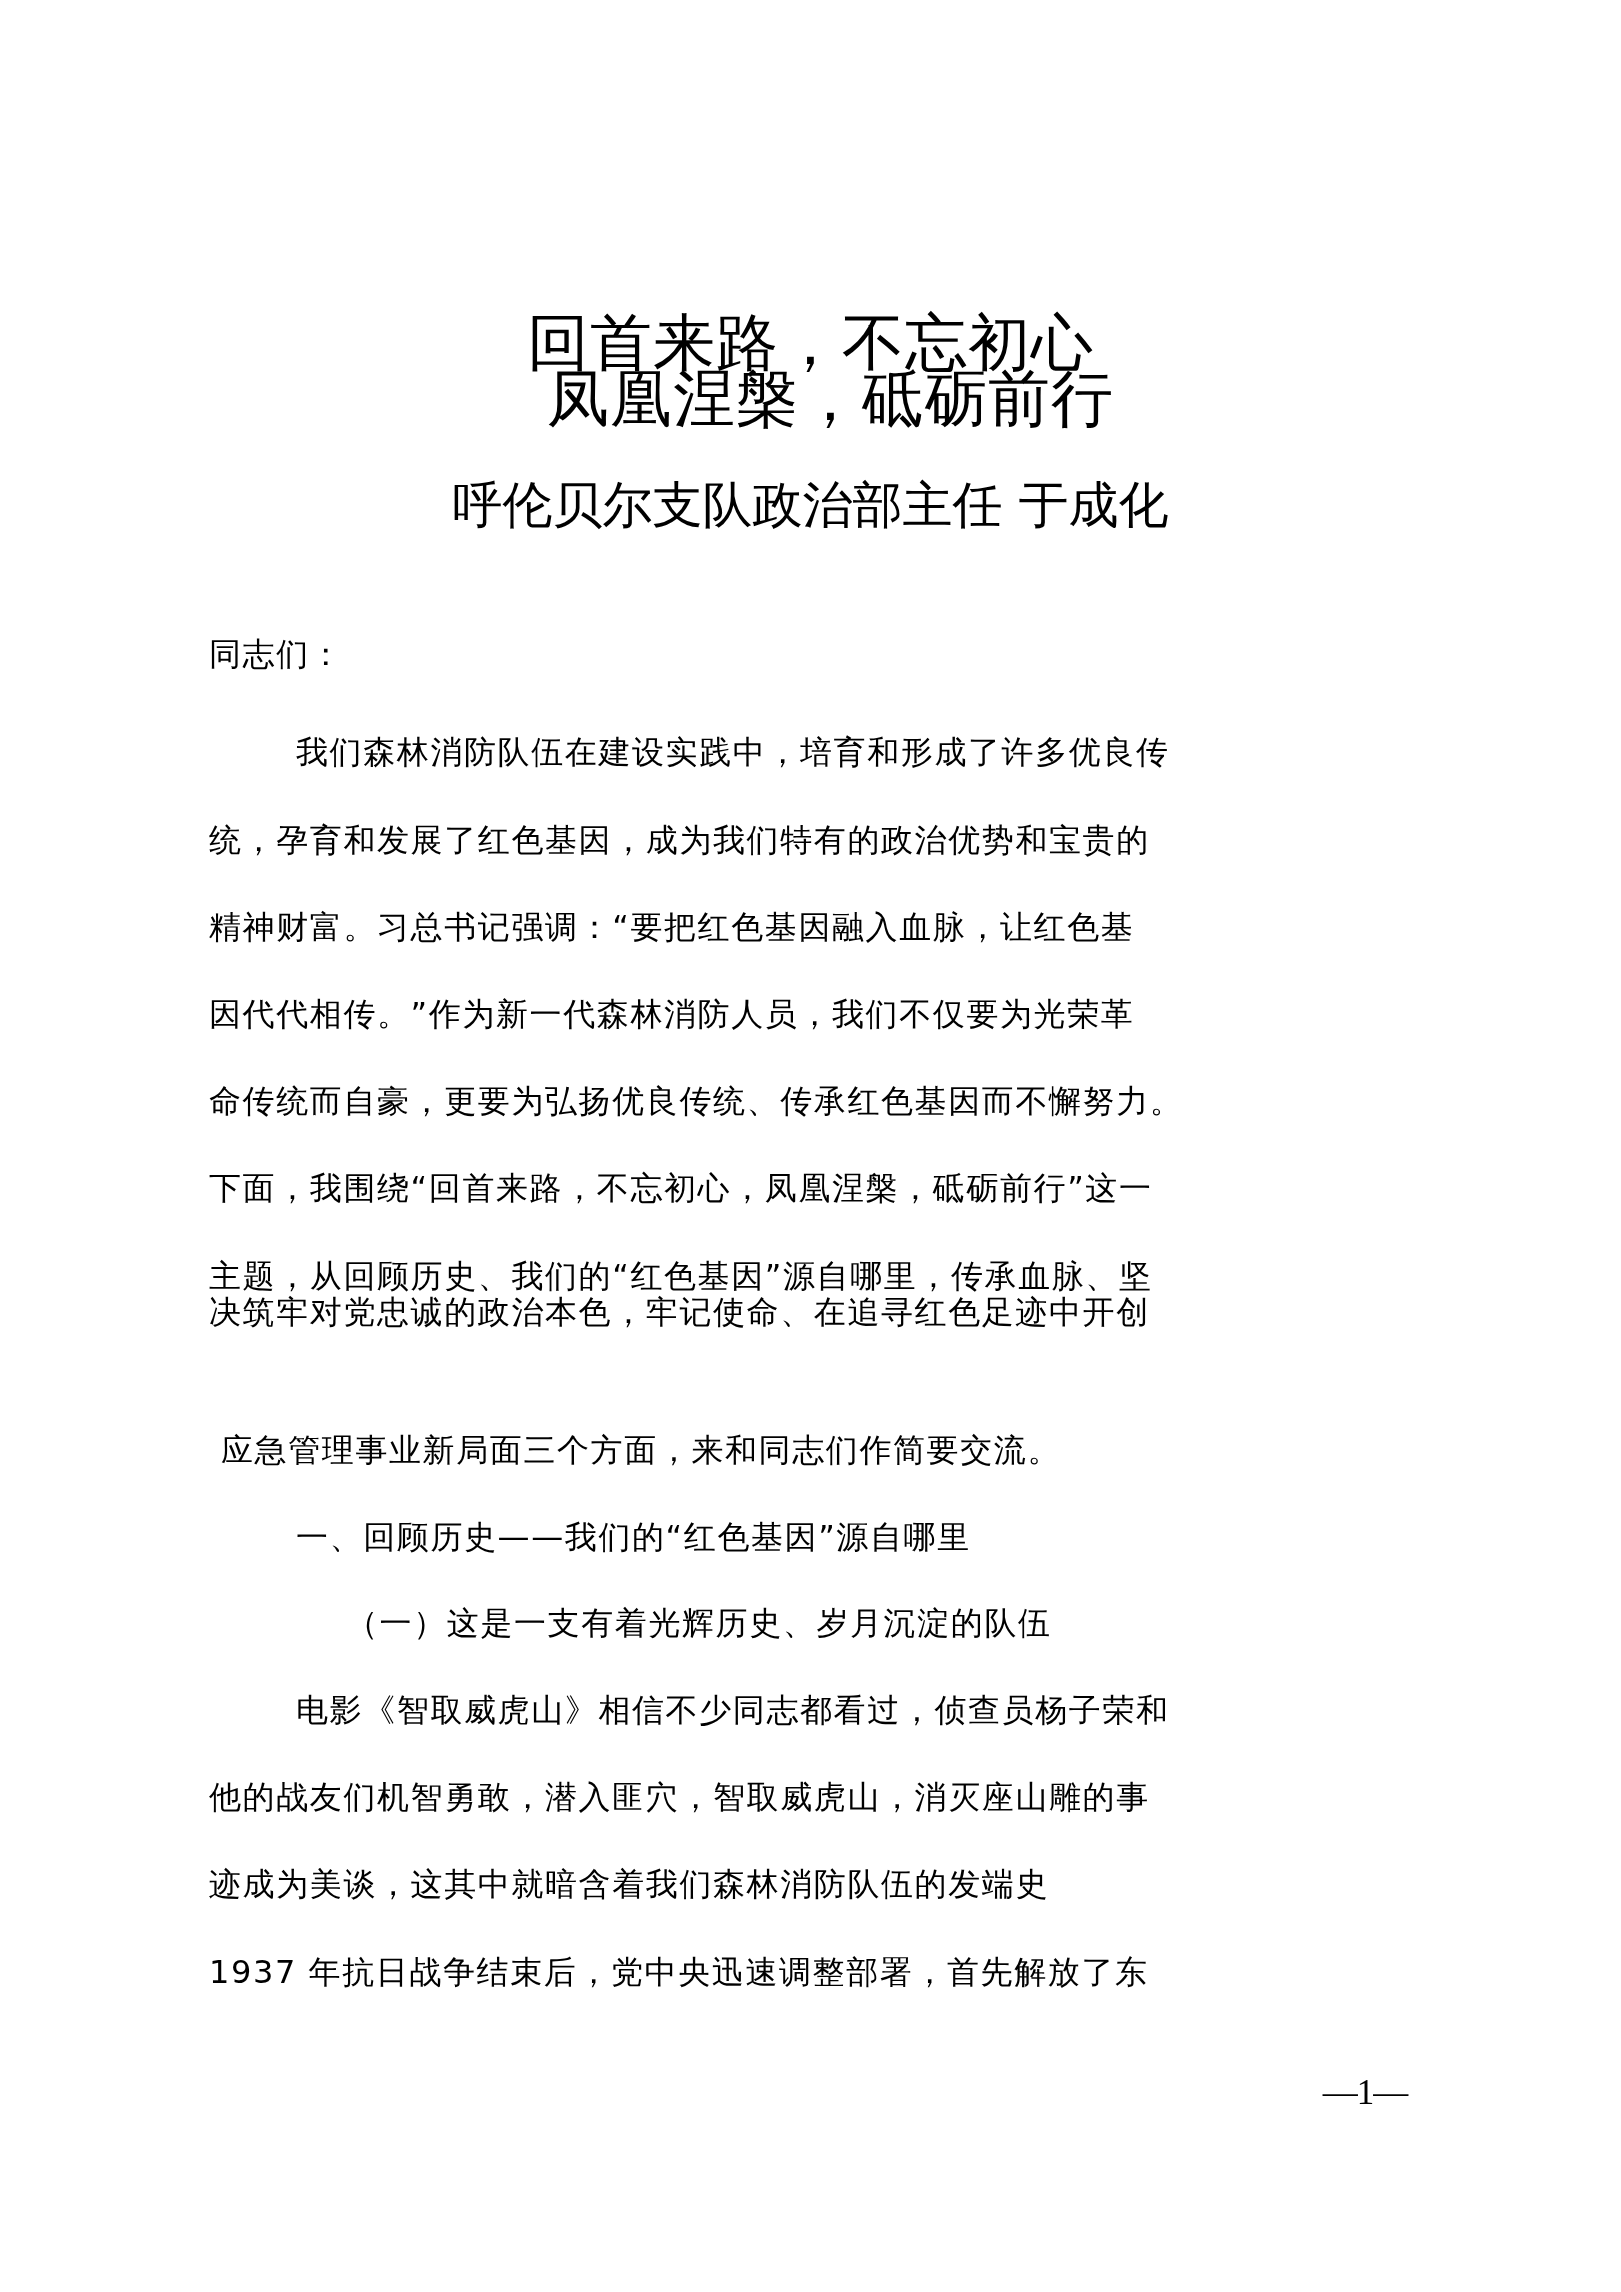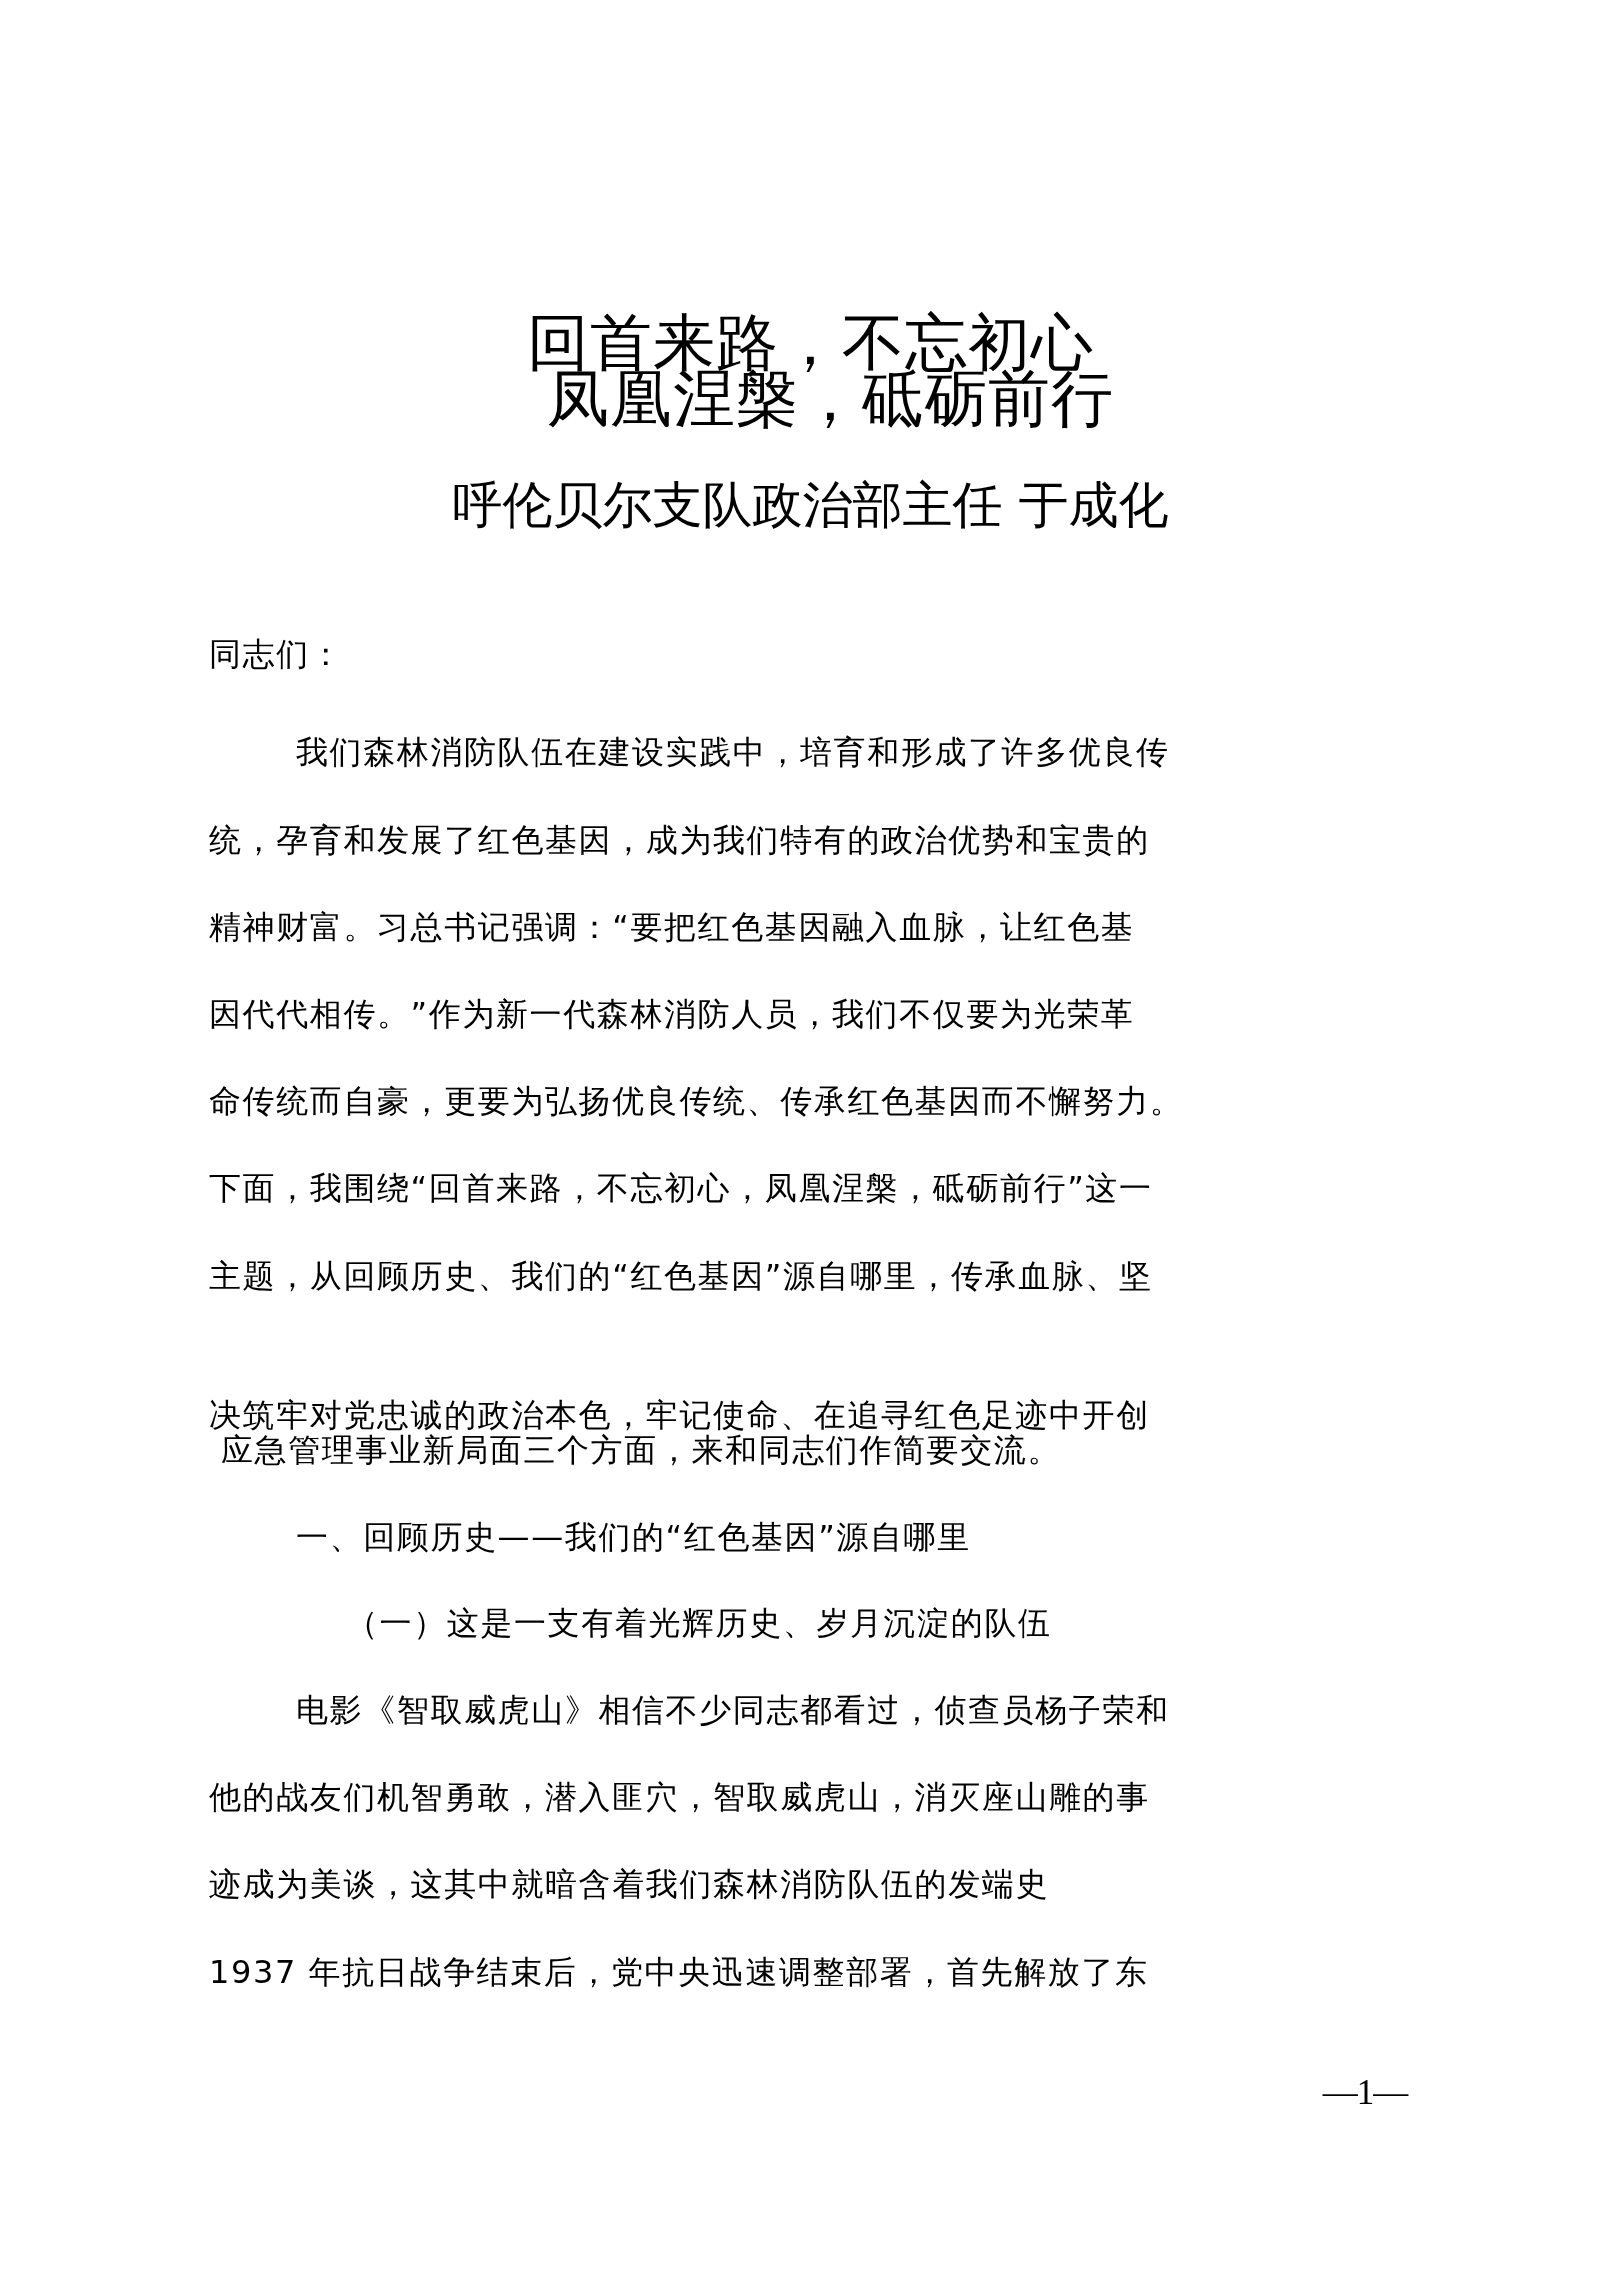--- a/index.html
+++ b/index.html
@@ -80,21 +80,21 @@
 
   <div class="body-line" style="top:627px;">同志们：</div>
 
   <div class="body-line indent" style="top:725px;">我们森林消防队伍在建设实践中，培育和形成了许多优良传</div>
   <div class="body-line" style="top:813px;">统，孕育和发展了红色基因，成为我们特有的政治优势和宝贵的</div>
   <div class="body-line" style="top:900px;">精神财富。习总书记强调：“要把红色基因融入血脉，让红色基</div>
   <div class="body-line" style="top:987px;">因代代相传。”作为新一代森林消防人员，我们不仅要为光荣革</div>
   <div class="body-line" style="top:1161px;">下面，我围绕“回首来路，不忘初心，凤凰涅槃，砥砺前行”这一</div>
   <div class="body-line" style="top:1074px;">命传统而自豪，更要为弘扬优良传统、传承红色基因而不懈努力。</div>
   <div class="body-line" style="top:1249px;">主题，从回顾历史、我们的“红色基因”源自哪里，传承血脉、坚</div>
-  <div class="body-line" style="top:1388px;">决筑牢对党忠诚的政治本色，牢记使命、在追寻红色足迹中开创</div>
+  <div class="body-line" style="top:1285px;">决筑牢对党忠诚的政治本色，牢记使命、在追寻红色足迹中开创</div>
   <div class="body-line" style="top:1423px;margin-left:12px;">应急管理事业新局面三个方面，来和同志们作简要交流。</div>
 
   <div class="body-line indent-sub" style="top:1510px;">一、回顾历史——我们的“红色基因”源自哪里</div>
   <div class="body-line indent-sub2" style="top:1596px;">（一）这是一支有着光辉历史、岁月沉淀的队伍</div>
 
   <div class="body-line indent" style="top:1683px;">电影《智取威虎山》相信不少同志都看过，侦查员杨子荣和</div>
   <div class="body-line" style="top:1770px;">他的战友们机智勇敢，潜入匪穴，智取威虎山，消灭座山雕的事</div>
   <div class="body-line" style="top:1857px;">迹成为美谈，这其中就暗含着我们森林消防队伍的发端史</div>
   <div class="body-line" style="top:1945px;">1937 年抗日战争结束后，党中央迅速调整部署，首先解放了东</div>
 

